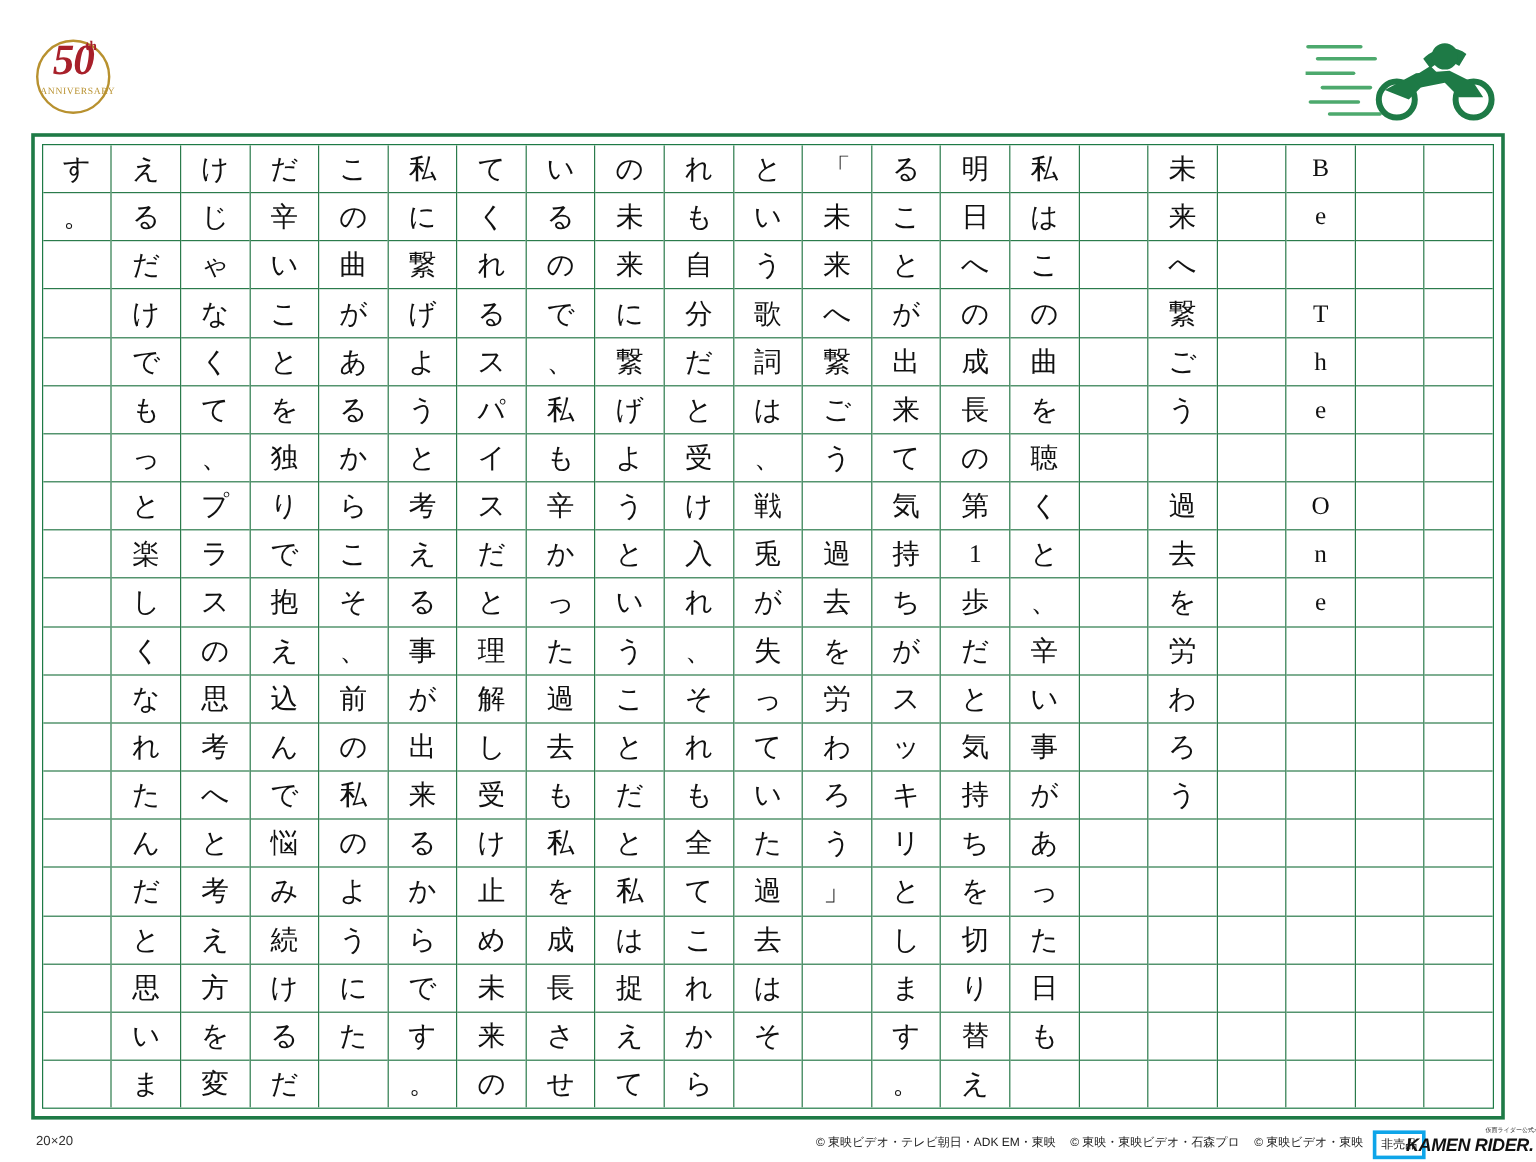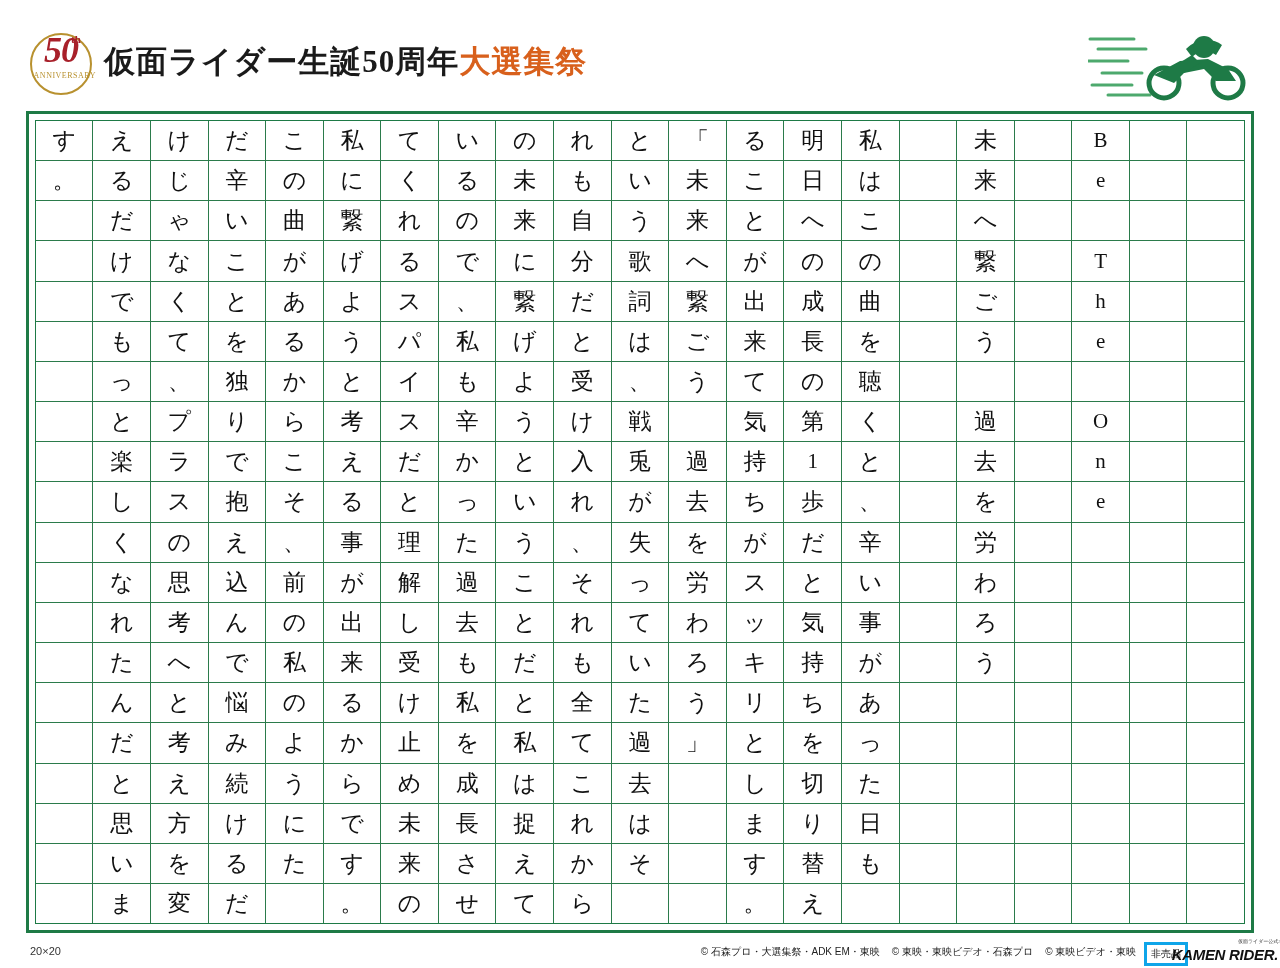--- a/index.html
+++ b/index.html
@@ -215,23 +215,20 @@
 
   <div class="header">
 
     <div class="logo-50">
       <div class="ring"></div>
       <div class="fifty">50</div>
       <div class="th">th</div>
       <div class="sub">ANNIVERSARY</div>
     </div>
 
-    <div class="header-title">
-      <span>仮面ライダー生誕50周年</span><span class="accent">大選集祭</span>
-    </div>
 
     <div class="header-bike">
       <svg class="speedlines" viewBox="0 0 170 78" xmlns="http://www.w3.org/2000/svg">
         <g stroke="#2e9b54" stroke-width="3" stroke-linecap="round" opacity="0.85">
           <line x1="2" y1="14" x2="46" y2="14"></line>
           <line x1="10" y1="24" x2="58" y2="24"></line>
           <line x1="0" y1="36" x2="40" y2="36"></line>
           <line x1="14" y1="48" x2="54" y2="48"></line>
           <line x1="4" y1="60" x2="44" y2="60"></line>
           <line x1="20" y1="70" x2="62" y2="70"></line>
@@ -712,21 +709,21 @@
             <div class="cell"></div>
             <div class="cell"></div>
             <div class="cell"></div>
           </div>
         </div>
     </div>
   </div>
 
   <div class="footer">
     <div class="grid-size">20×20</div>
-    <div class="copyrights" id="copyrights"><span>© 石森プロ・大選集祭・ADK EM・東映</span><span>© 東映・東映ビデオ・石森プロ</span><span>© 東映ビデオ・東映</span></div>
+    <div class="copyrights" id="copyrights"><span>© 東映ビデオ・テレビ朝日・ADK EM・東映</span><span>© 東映・東映ビデオ・石森プロ</span><span>© 東映ビデオ・東映</span></div>
     <div class="not-for-sale">非売品</div>
     <div class="web-logo">
       <svg class="mark" viewBox="0 0 16 16" xmlns="http://www.w3.org/2000/svg">
         <path d="M8 1 L14 5 L12 14 L8 15 L4 14 L2 5 Z" fill="#111"></path>
         <circle cx="6" cy="7" r="1.6" fill="#fff"></circle>
         <circle cx="10" cy="7" r="1.6" fill="#fff"></circle>
       </svg>
       <div class="k">KAMEN RIDER. WEB</div>
       <div class="tiny">仮面ライダー公式ポータルサイト</div>
     </div>

